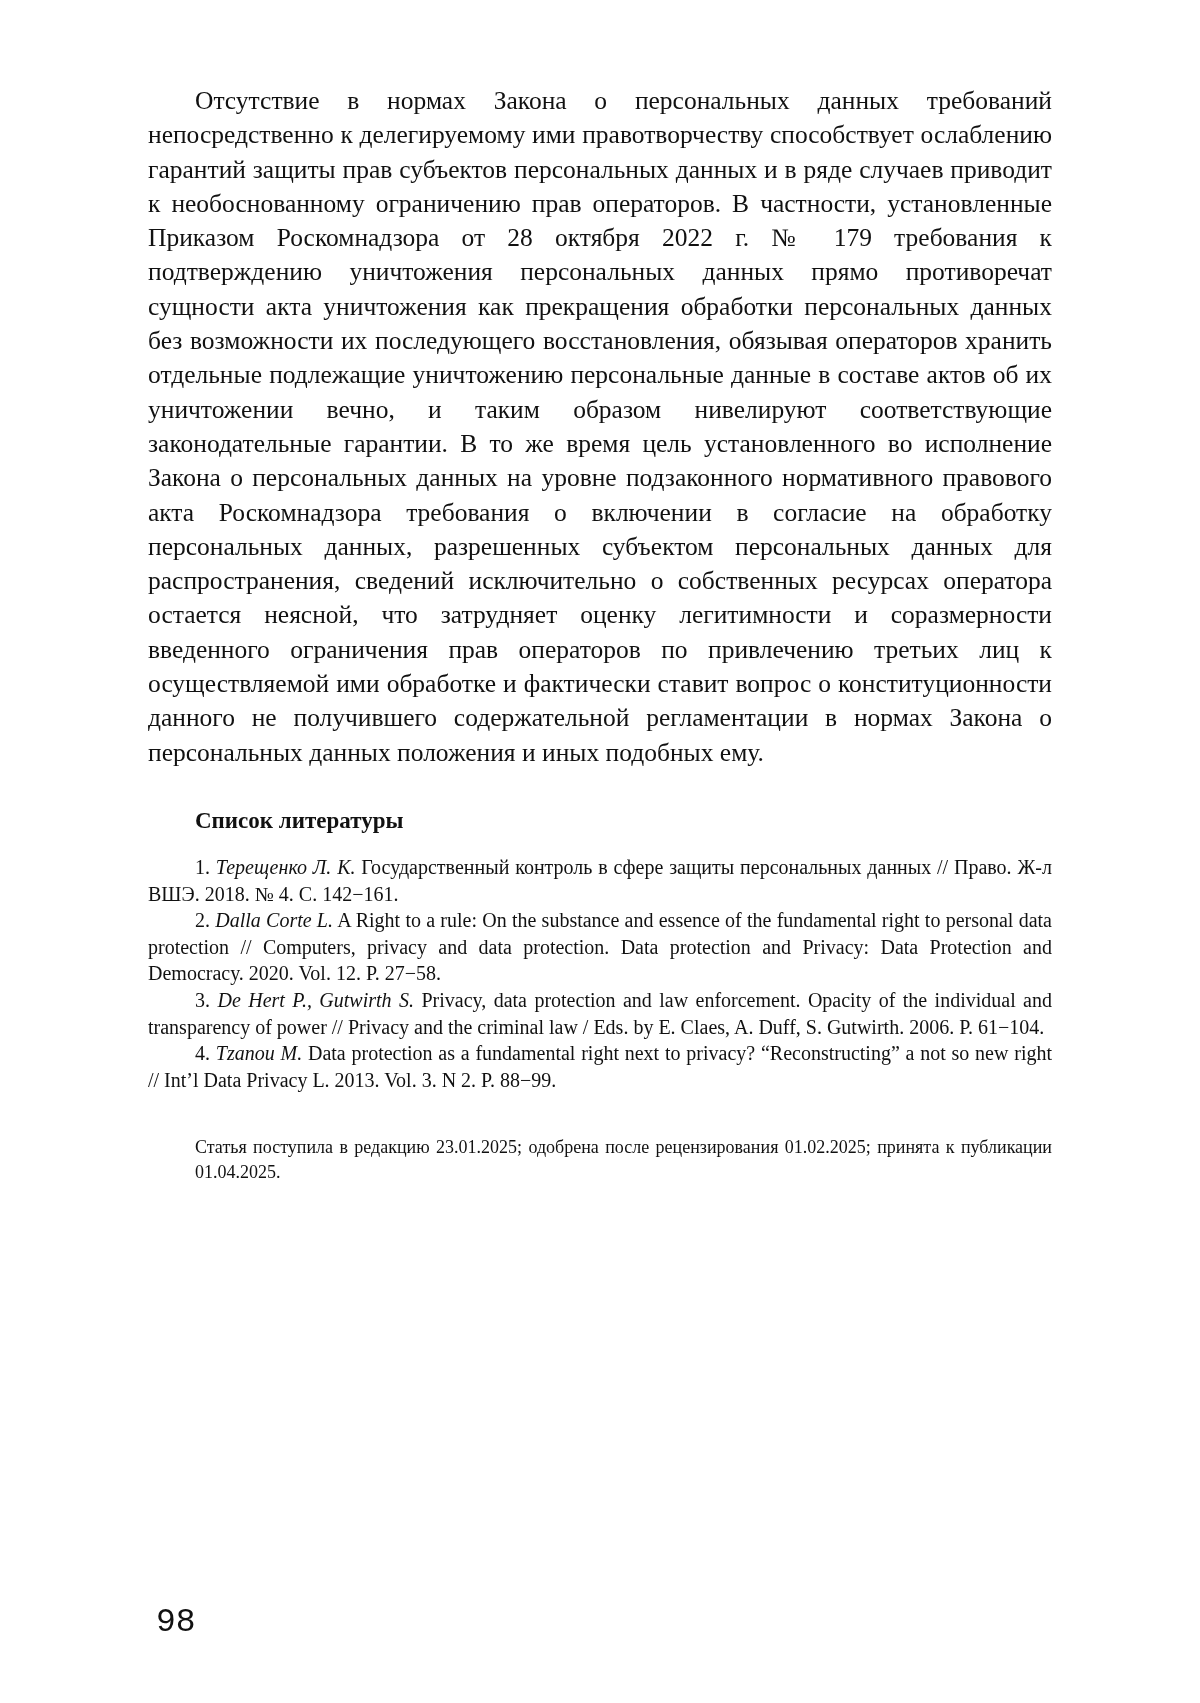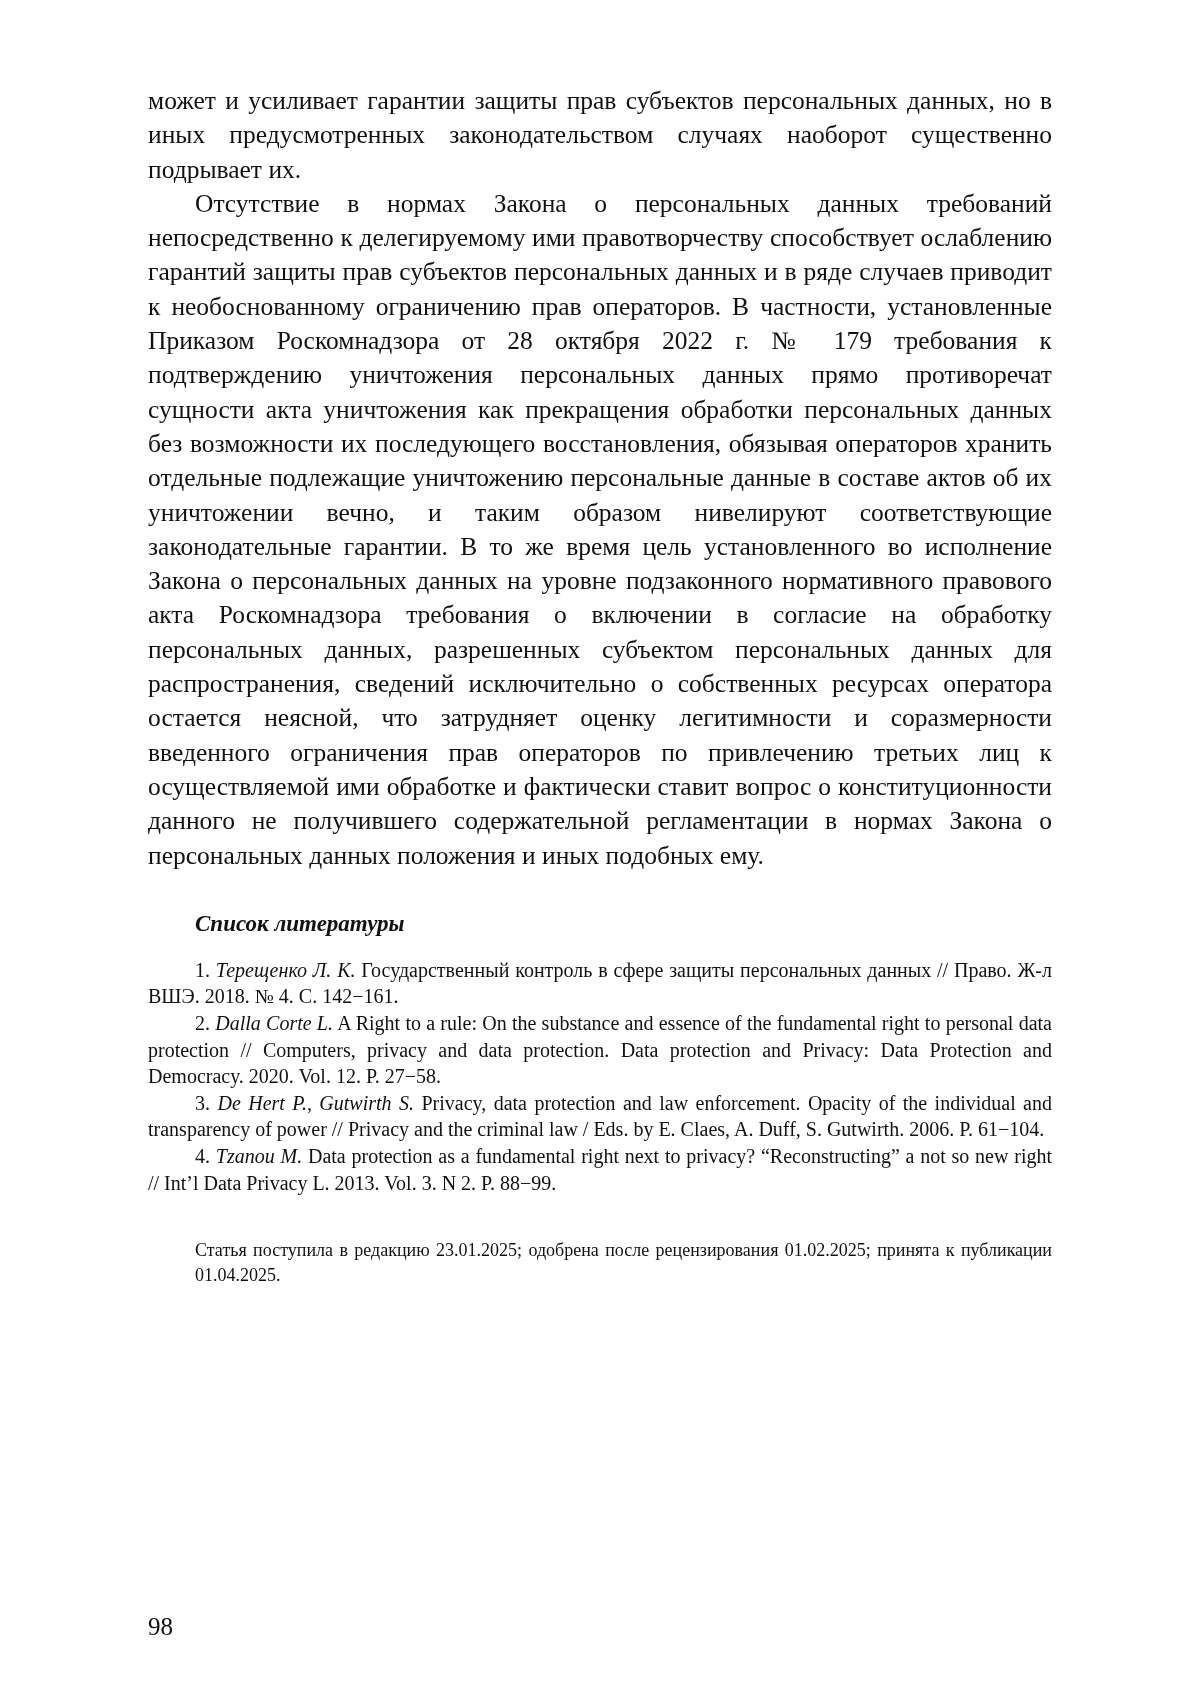--- a/index.html
+++ b/index.html
@@ -30,21 +30,20 @@
   .body-text p.indent {
     text-indent: 47px;
   }
   .section-heading {
     margin-top: 38px;
     margin-bottom: 20px;
     font-size: 23px;
     font-weight: bold;
     text-indent: 47px;
     font-family: "Liberation Serif", serif;
-    font-style: italic;
   }
   .refs {
     font-size: 20px;
     line-height: 1.33;
     text-align: justify;
   }
   .refs p {
     margin: 0;
     text-indent: 47px;
   }
@@ -56,34 +55,33 @@
     font-size: 18px;
     line-height: 1.37;
     text-align: justify;
     padding-left: 47px;
   }
   .received p {
     margin: 0;
   }
   .folio {
     position: absolute;
-    left: 148px;
+    left: 156px;
     bottom: 62px;
-    font-size: 25px;
-    font-family: Liberation Serif, serif;
+    font-size: 33px;
+    font-family: Liberation Mono, monospace;
     color: #111111;
   }
 </style>
 </head>
 <body>
 
 <div class="page">
 
   <div class="body-text">
-    <p>может и усиливает гарантии защиты прав субъектов персональных данных, но в иных предусмотренных законодательством случаях наоборот существенно подрывает их.</p>
     <p class="indent">Отсутствие в нормах Закона о персональных данных требований непосредственно к делегируемому ими правотворчеству способствует ослаблению гарантий защиты прав субъектов персональных данных и в ряде случаев приводит к необоснованному ограничению прав операторов. В частности, установленные Приказом Роскомнадзора от 28 октября 2022 г. № 179 требования к подтверждению уничтожения персональных данных прямо противоречат сущности акта уничтожения как прекращения обработки персональных данных без возможности их последующего восстановления, обязывая операторов хранить отдельные подлежащие уничтожению персональные данные в составе актов об их уничтожении вечно, и таким образом нивелируют соответствующие законодательные гарантии. В то же время цель установленного во исполнение Закона о персональных данных на уровне подзаконного нормативного правового акта Роскомнадзора требования о включении в согласие на обработку персональных данных, разрешенных субъектом персональных данных для распространения, сведений исключительно о собственных ресурсах оператора остается неясной, что затрудняет оценку легитимности и соразмерности введенного ограничения прав операторов по привлечению третьих лиц к осуществляемой ими обработке и фактически ставит вопрос о конституционности данного не получившего содержательной регламентации в нормах Закона о персональных данных положения и иных подобных ему.</p>
   </div>
 
   <div class="section-heading">Список литературы</div>
 
   <div class="refs">
     <p><span>1.</span> <span class="italic">Терещенко Л. К.</span><span> Государственный контроль в сфере защиты персональных данных // Право. Ж-л ВШЭ. 2018. № 4. С. 142−161.</span></p>
     <p><span>2.</span> <span class="italic">Dalla Corte L.</span><span> A Right to a rule: On the substance and essence of the fundamental right to personal data protection // Computers, privacy and data protection. Data protection and Privacy: Data Protection and Democracy. 2020. Vol. 12. P. 27−58.</span></p>
     <p><span>3.</span> <span class="italic">De Hert P., Gutwirth S.</span><span> Privacy, data protection and law enforcement. Opacity of the individual and transparency of power // Privacy and the criminal law / Eds. by E. Claes, A. Duff, S. Gutwirth. 2006. P. 61−104.</span></p>
     <p><span>4.</span> <span class="italic">Tzanou M.</span><span> Data protection as a fundamental right next to privacy? “Reconstructing” a not so new right // Int’l Data Privacy L. 2013. Vol. 3. N 2. P. 88−99.</span></p>

